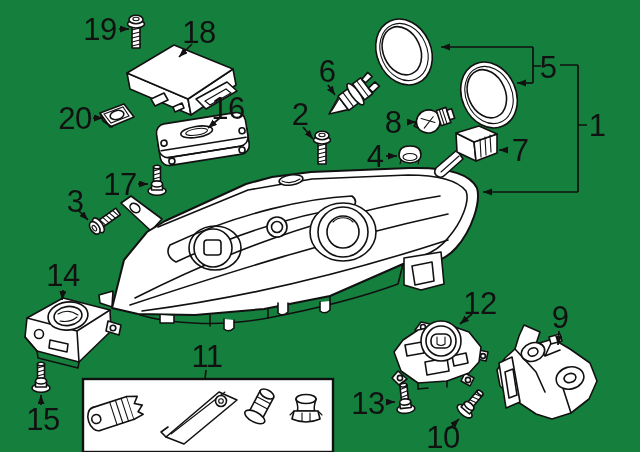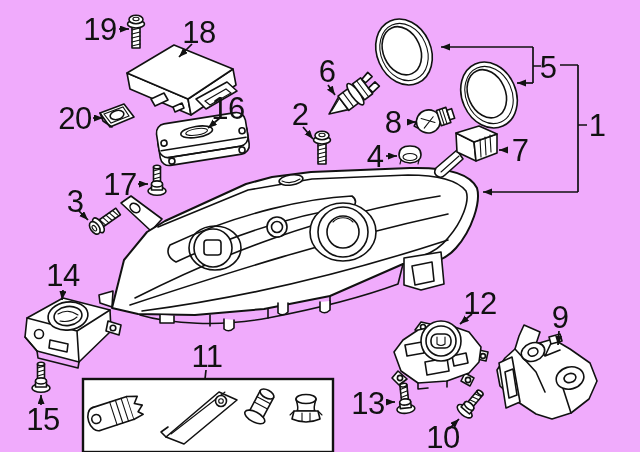--- a/index.html
+++ b/index.html
@@ -1,16 +1,16 @@
 <!DOCTYPE html>
 <html><head>
 <meta charset="utf-8">
 <style>
   html,body{margin:0;padding:0;background:#fff;}
-  .stage{position:relative;width:640px;height:452px;background:#f0abfc;overflow:hidden;
+  .stage{position:relative;width:640px;height:452px;background:#15803d;overflow:hidden;
          font-family:"Liberation Sans",sans-serif;}
   svg{display:block;}
   .ln{fill:none;stroke:#111;stroke-width:1.6;stroke-linecap:round;stroke-linejoin:round;}
   .fw{fill:#fff;stroke:#111;stroke-width:1.6;stroke-linecap:round;stroke-linejoin:round;}
   .fw2{fill:#fff;stroke:#111;stroke-width:2;stroke-linecap:round;stroke-linejoin:round;}
   .thin{fill:none;stroke:#111;stroke-width:1.1;stroke-linecap:round;}
   .leader{fill:none;stroke:#111;stroke-width:1.7;stroke-linecap:butt;}
   .callout-label{fill:#111;font-size:31px;text-anchor:middle;letter-spacing:-0.5px;}
   .kitbox{fill:#fff;stroke:#111;stroke-width:2.4;}
 </style>

